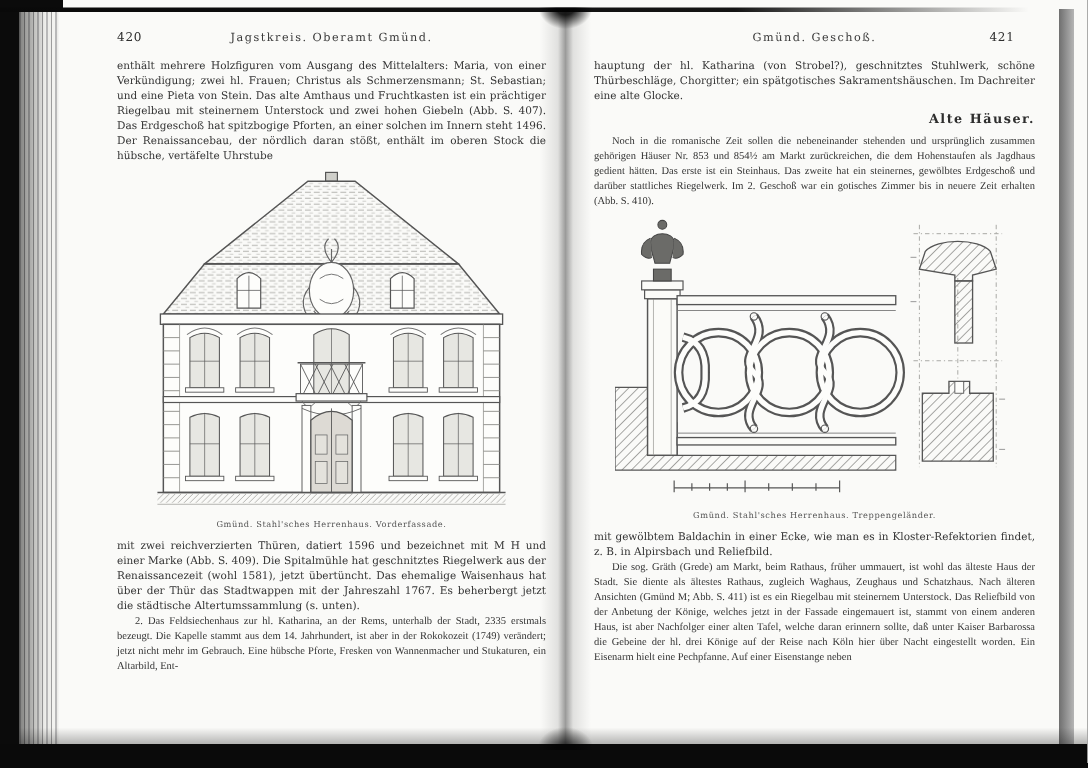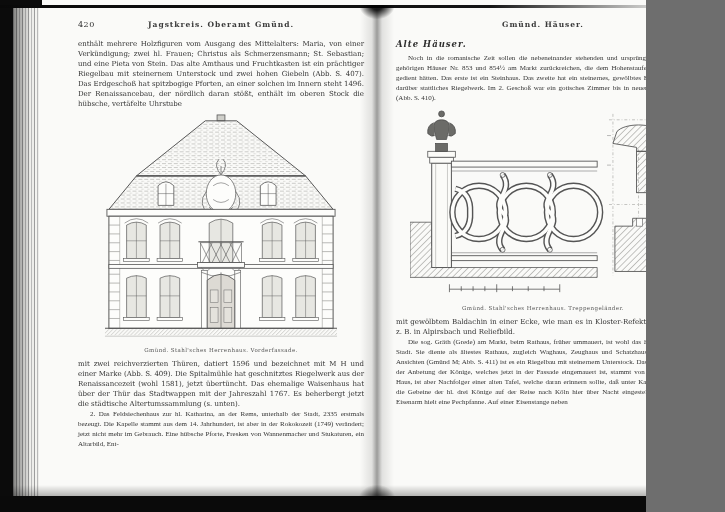--- a/index.html
+++ b/index.html
@@ -1,17 +1,17 @@
 <!DOCTYPE html>
 <html lang="de"><head>
 <meta charset="utf-8">
 <style>
   html,body{margin:0;padding:0;background:#6e6e6e;}
   .scan{
-    position:relative;width:646px;height:512px;background:#fafaf8;
+    position:relative;width:725px;height:512px;background:#fafaf8;
     overflow:hidden;font-family:"DejaVu Serif","Liberation Serif",serif;color:#2e2e2e;
   }
   
   .edge-left{position:absolute;left:0;top:0;width:13px;height:512px;background:#0b0b0b;}
   .page-stack{
     position:absolute;left:13px;top:7px;width:26px;height:489px;
     background:
       linear-gradient(to right, rgba(0,0,0,.45), rgba(0,0,0,0) 70%),
       repeating-linear-gradient(to right,#b9b9b9 0 1px,#ededea 1px 3px,#9d9d9d 3px 4px,#f3f3f0 4px 6px);
   }
@@ -29,24 +29,24 @@
     background:radial-gradient(ellipse 50% 100% at 50% 0%,rgba(0,0,0,.85) 25%,rgba(0,0,0,0) 72%);}
   .gutter-bottom{position:absolute;left:350px;bottom:12px;width:54px;height:22px;
     background:radial-gradient(ellipse 50% 100% at 50% 100%,rgba(0,0,0,.55) 20%,rgba(0,0,0,0) 70%);}
   
   .page{position:absolute;top:20px;}
   .page-l{left:78px;width:286px;}
   .page-r{left:396px;width:294px;}
   .pagehead{display:grid;grid-template-columns:44px 1fr 44px;align-items:baseline;margin-bottom:10px;}
   .pagenum{font-size:8px;letter-spacing:.5px;}
   .pagenum.r{text-align:center;}
-  .runhead{text-align:center;font-size:7.5px;letter-spacing:1px;color:#3a3a3a;font-weight:bold;}
+  .runhead{text-align:center;font-size:7.5px;letter-spacing:1px;color:#3a3a3a;}
   p.bodytext{margin:0;font-size:7px;line-height:10px;text-align:justify;color:#333;}
   p.indent{text-indent:12px;font-family:Liberation Serif, serif;}
-  .sechead{margin:6px 0 4px;text-align:left;font-size:8.5px;font-weight:bold;letter-spacing:1px;font-style:italic;}
+  .sechead{margin:6px 0 4px;text-align:right;font-size:8.5px;font-weight:bold;letter-spacing:1px;}
   figure{margin:0;text-align:center;}
   .fig-l{margin:5px auto 0;}
   .fig-r{margin:3px auto 0;}
   figcaption{font-size:5.5px;color:#555;letter-spacing:.4px;margin:3px 0 6px;}
   svg{display:block;margin:0 auto;}
 </style>
 </head>
 <body>
 
 <div class="scan">
@@ -193,24 +193,25 @@
       <figcaption>Gmünd. Stahl'sches Herrenhaus. Vorderfassade.</figcaption>
     </figure>
 
     <p class="bodytext">mit zwei reichverzierten Thüren, datiert 1596 und bezeichnet mit M H und einer Marke (Abb. S. 409). Die Spitalmühle hat geschnitztes Riegelwerk aus der Renaissancezeit (wohl 1581), jetzt übertüncht. Das ehemalige Waisenhaus hat über der Thür das Stadtwappen mit der Jahreszahl 1767. Es beherbergt jetzt die städtische Altertumssammlung (s. unten).</p>
     <p class="bodytext indent">2. Das Feldsiechenhaus zur hl. Katharina, an der Rems, unterhalb der Stadt, 2335 erstmals bezeugt. Die Kapelle stammt aus dem 14. Jahrhundert, ist aber in der Rokokozeit (1749) verändert; jetzt nicht mehr im Gebrauch. Eine hübsche Pforte, Fresken von Wannenmacher und Stukaturen, ein Altarbild, Ent-</p>
   </div>
 
   <div class="page page-r">
     <div class="pagehead">
       <span></span>
-      <span class="runhead">Gmünd. Häuser.</span>
+      <span class="runhead">Gmünd. Geschoß.</span>
       <span class="pagenum r">421</span>
     </div>
 
+    <p class="bodytext">hauptung der hl. Katharina (von Strobel?), geschnitztes Stuhlwerk, schöne Thürbeschläge, Chorgitter; ein spätgotisches Sakramentshäuschen. Im Dachreiter eine alte Glocke.</p>
     <div class="sechead">Alte Häuser.</div>
     <p class="bodytext indent">Noch in die romanische Zeit sollen die nebeneinander stehenden und ursprünglich zusammen gehörigen Häuser Nr. 853 und 854½ am Markt zurückreichen, die dem Hohenstaufen als Jagdhaus gedient hätten. Das erste ist ein Steinhaus. Das zweite hat ein steinernes, gewölbtes Erdgeschoß und darüber stattliches Riegelwerk. Im 2. Geschoß war ein gotisches Zimmer bis in neuere Zeit erhalten (Abb. S. 410).</p>
 
     <figure class="fig-r">
       <svg width="266" height="196" viewBox="0 0 270 199">
         <defs>
           <pattern id="bhatch" width="4.5" height="4.5" patternUnits="userSpaceOnUse" patternTransform="rotate(45)">
             <line x1="0" y1="0" x2="0" y2="4.5" stroke="#7d7d79" stroke-width="0.9"></line>
           </pattern>
         </defs>

